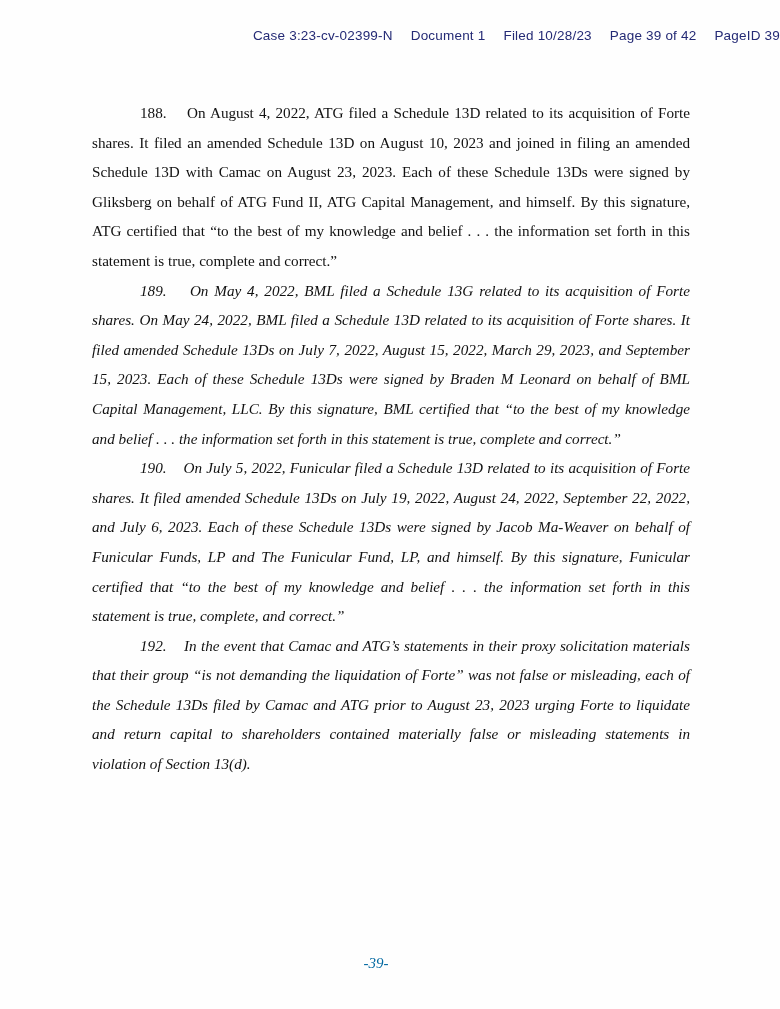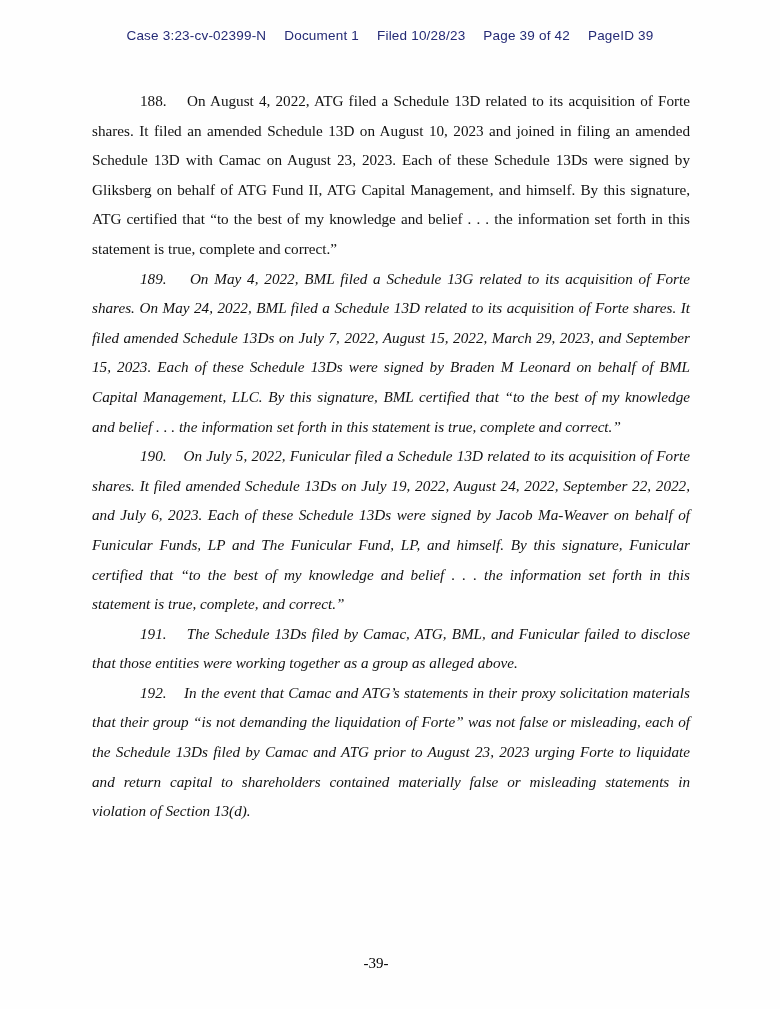--- a/index.html
+++ b/index.html
@@ -20,41 +20,41 @@
     height: 1009px;
     box-sizing: border-box;
     position: relative;
     background: #fefefe;
   }
   .header-stamp {
     position: absolute;
     top: 28px;
     left: 0;
     width: 780px;
-    text-align: center;
+    text-align: right;
     font-family: "Liberation Sans", sans-serif;
     font-size: 13.5px;
     color: #242a75;
     letter-spacing: 0.2px;
     white-space: nowrap;
   }
   .header-stamp span {
     margin-right: 14px;
   }
   .header-stamp span:last-child {
     margin-right: 0;
   }
   .body-area {
     position: absolute;
     top: 82px;
     left: 92px;
     width: 598px;
   }
   p.para {
-    margin: 4px 0 0 0;
+    margin: 16px 0 0 0;
     font-size: 15.2px;
     line-height: 29.6px;
     text-align: justify;
     text-justify: inter-word;
     text-indent: 48px;
     color: #111111;
   }
   p.para + p.para {
     margin-top: 0px;
     font-style: italic;
@@ -62,21 +62,22 @@
   .num {
     
   }
   .footer-pagenum {
     position: absolute;
     top: 955px;
     left: 0;
     width: 752px;
     text-align: center;
     font-size: 15px;
-    color: #000000;
+    color: #0369a1;
+    font-style: italic;
   }
 </style>
 </head>
 <body>
 
 <div class="page">
 
   <div class="header-stamp">
     <span>Case 3:23-cv-02399-N</span>
     <span>Document 1</span>
@@ -86,21 +87,20 @@
   </div>
 
   <div class="body-area">
 
     <p class="para"><span class="num">188.</span>&nbsp;&nbsp;&nbsp;&nbsp;<span>On August 4, 2022, ATG filed a Schedule 13D related to its acquisition of Forte shares. It filed an amended Schedule 13D on August 10, 2023 and joined in filing an amended Schedule 13D with Camac on August 23, 2023. Each of these Schedule 13Ds were signed by Gliksberg on behalf of ATG Fund II, ATG Capital Management, and himself. By this signature, ATG certified that “to the best of my knowledge and belief . . . the information set forth in this statement is true, complete and correct.”</span></p>
 
     <p class="para"><span class="num">189.</span>&nbsp;&nbsp;&nbsp;&nbsp;<span>On May 4, 2022, BML filed a Schedule 13G related to its acquisition of Forte shares. On May 24, 2022, BML filed a Schedule 13D related to its acquisition of Forte shares. It filed amended Schedule 13Ds on July 7, 2022, August 15, 2022, March 29, 2023, and September 15, 2023. Each of these Schedule 13Ds were signed by Braden M Leonard on behalf of BML Capital Management, LLC. By this signature, BML certified that “to the best of my knowledge and belief . . . the information set forth in this statement is true, complete and correct.”</span></p>
 
     <p class="para"><span class="num">190.</span>&nbsp;&nbsp;&nbsp;&nbsp;<span>On July 5, 2022, Funicular filed a Schedule 13D related to its acquisition of Forte shares. It filed amended Schedule 13Ds on July 19, 2022, August 24, 2022, September 22, 2022, and July 6, 2023. Each of these Schedule 13Ds were signed by Jacob Ma-Weaver on behalf of Funicular Funds, LP and The Funicular Fund, LP, and himself. By this signature, Funicular certified that “to the best of my knowledge and belief . . . the information set forth in this statement is true, complete, and correct.”</span></p>
 
-    <p class="para"><span class="num">191.</span>&nbsp;&nbsp;&nbsp;&nbsp;<span>The Schedule 13Ds filed by Camac, ATG, BML, and Funicular failed to disclose that those entities were working together as a group as alleged above.</span></p>
 
     <p class="para"><span class="num">192.</span>&nbsp;&nbsp;&nbsp;&nbsp;<span>In the event that Camac and ATG’s statements in their proxy solicitation materials that their group “is not demanding the liquidation of Forte” was not false or misleading, each of the Schedule 13Ds filed by Camac and ATG prior to August 23, 2023 urging Forte to liquidate and return capital to shareholders contained materially false or misleading statements in violation of Section 13(d).</span></p>
 
   </div>
 
   <div class="footer-pagenum">-39-</div>
 
 </div>
 
 </body></html>

